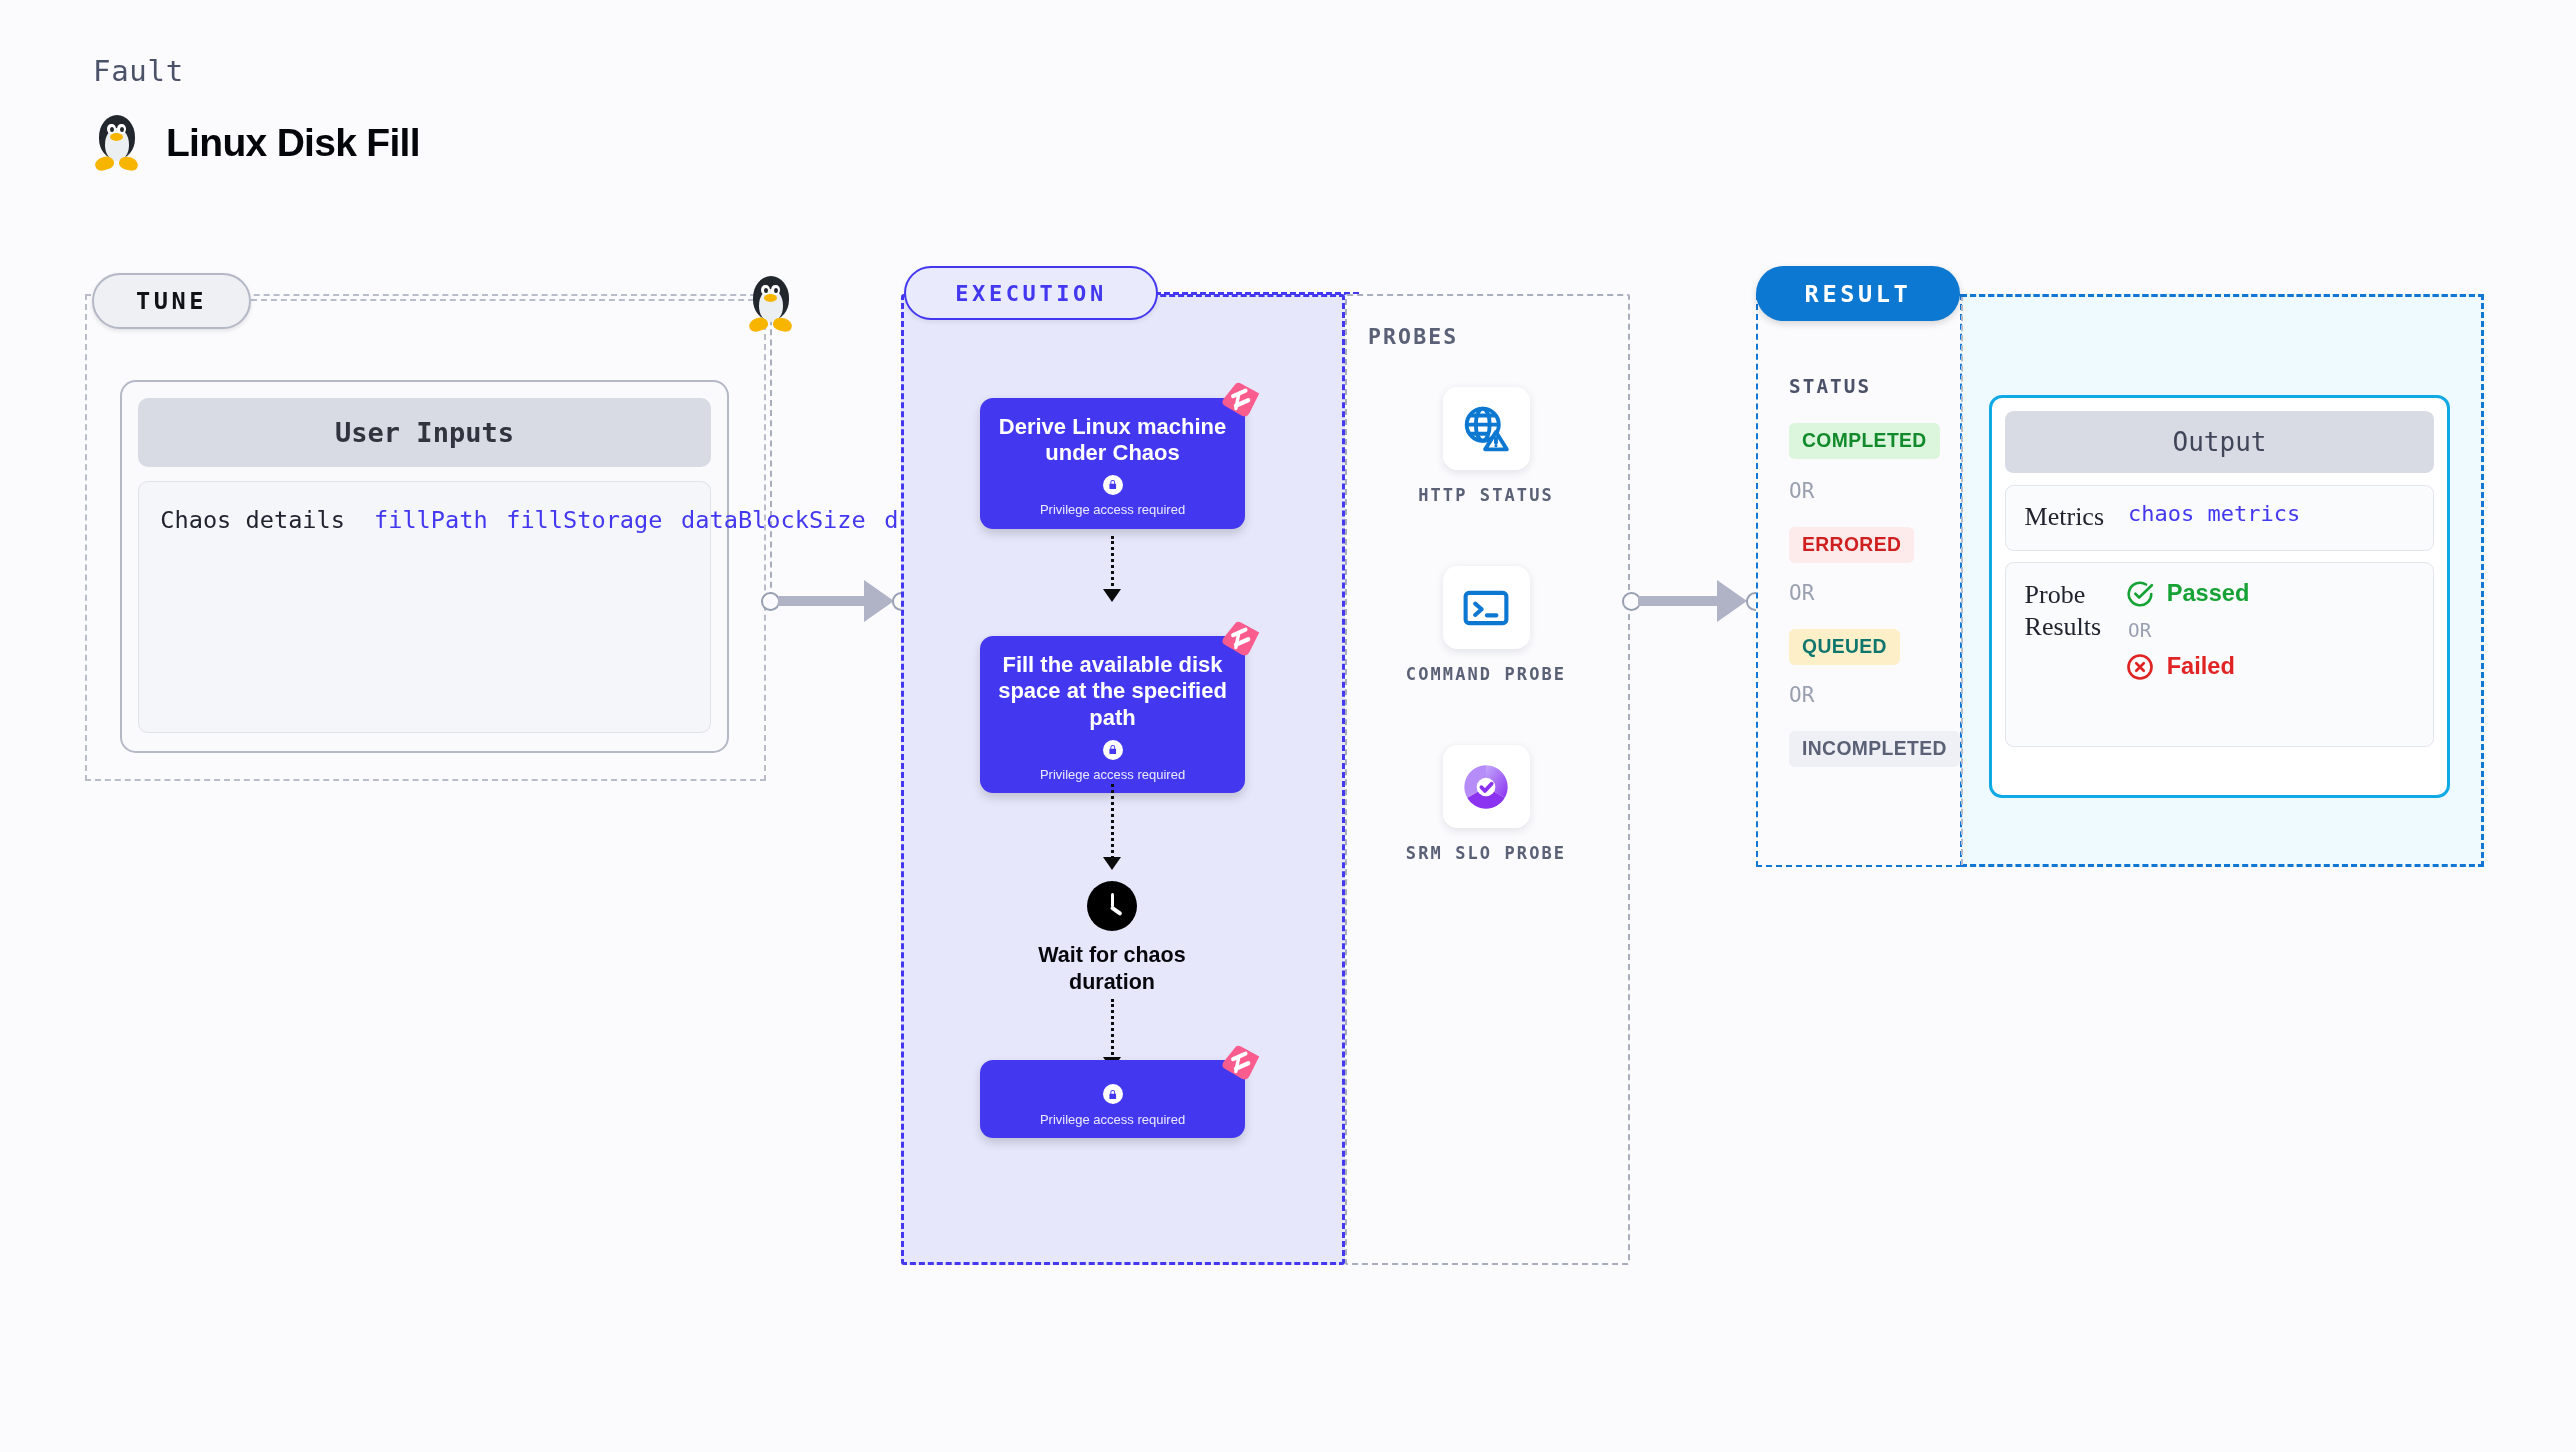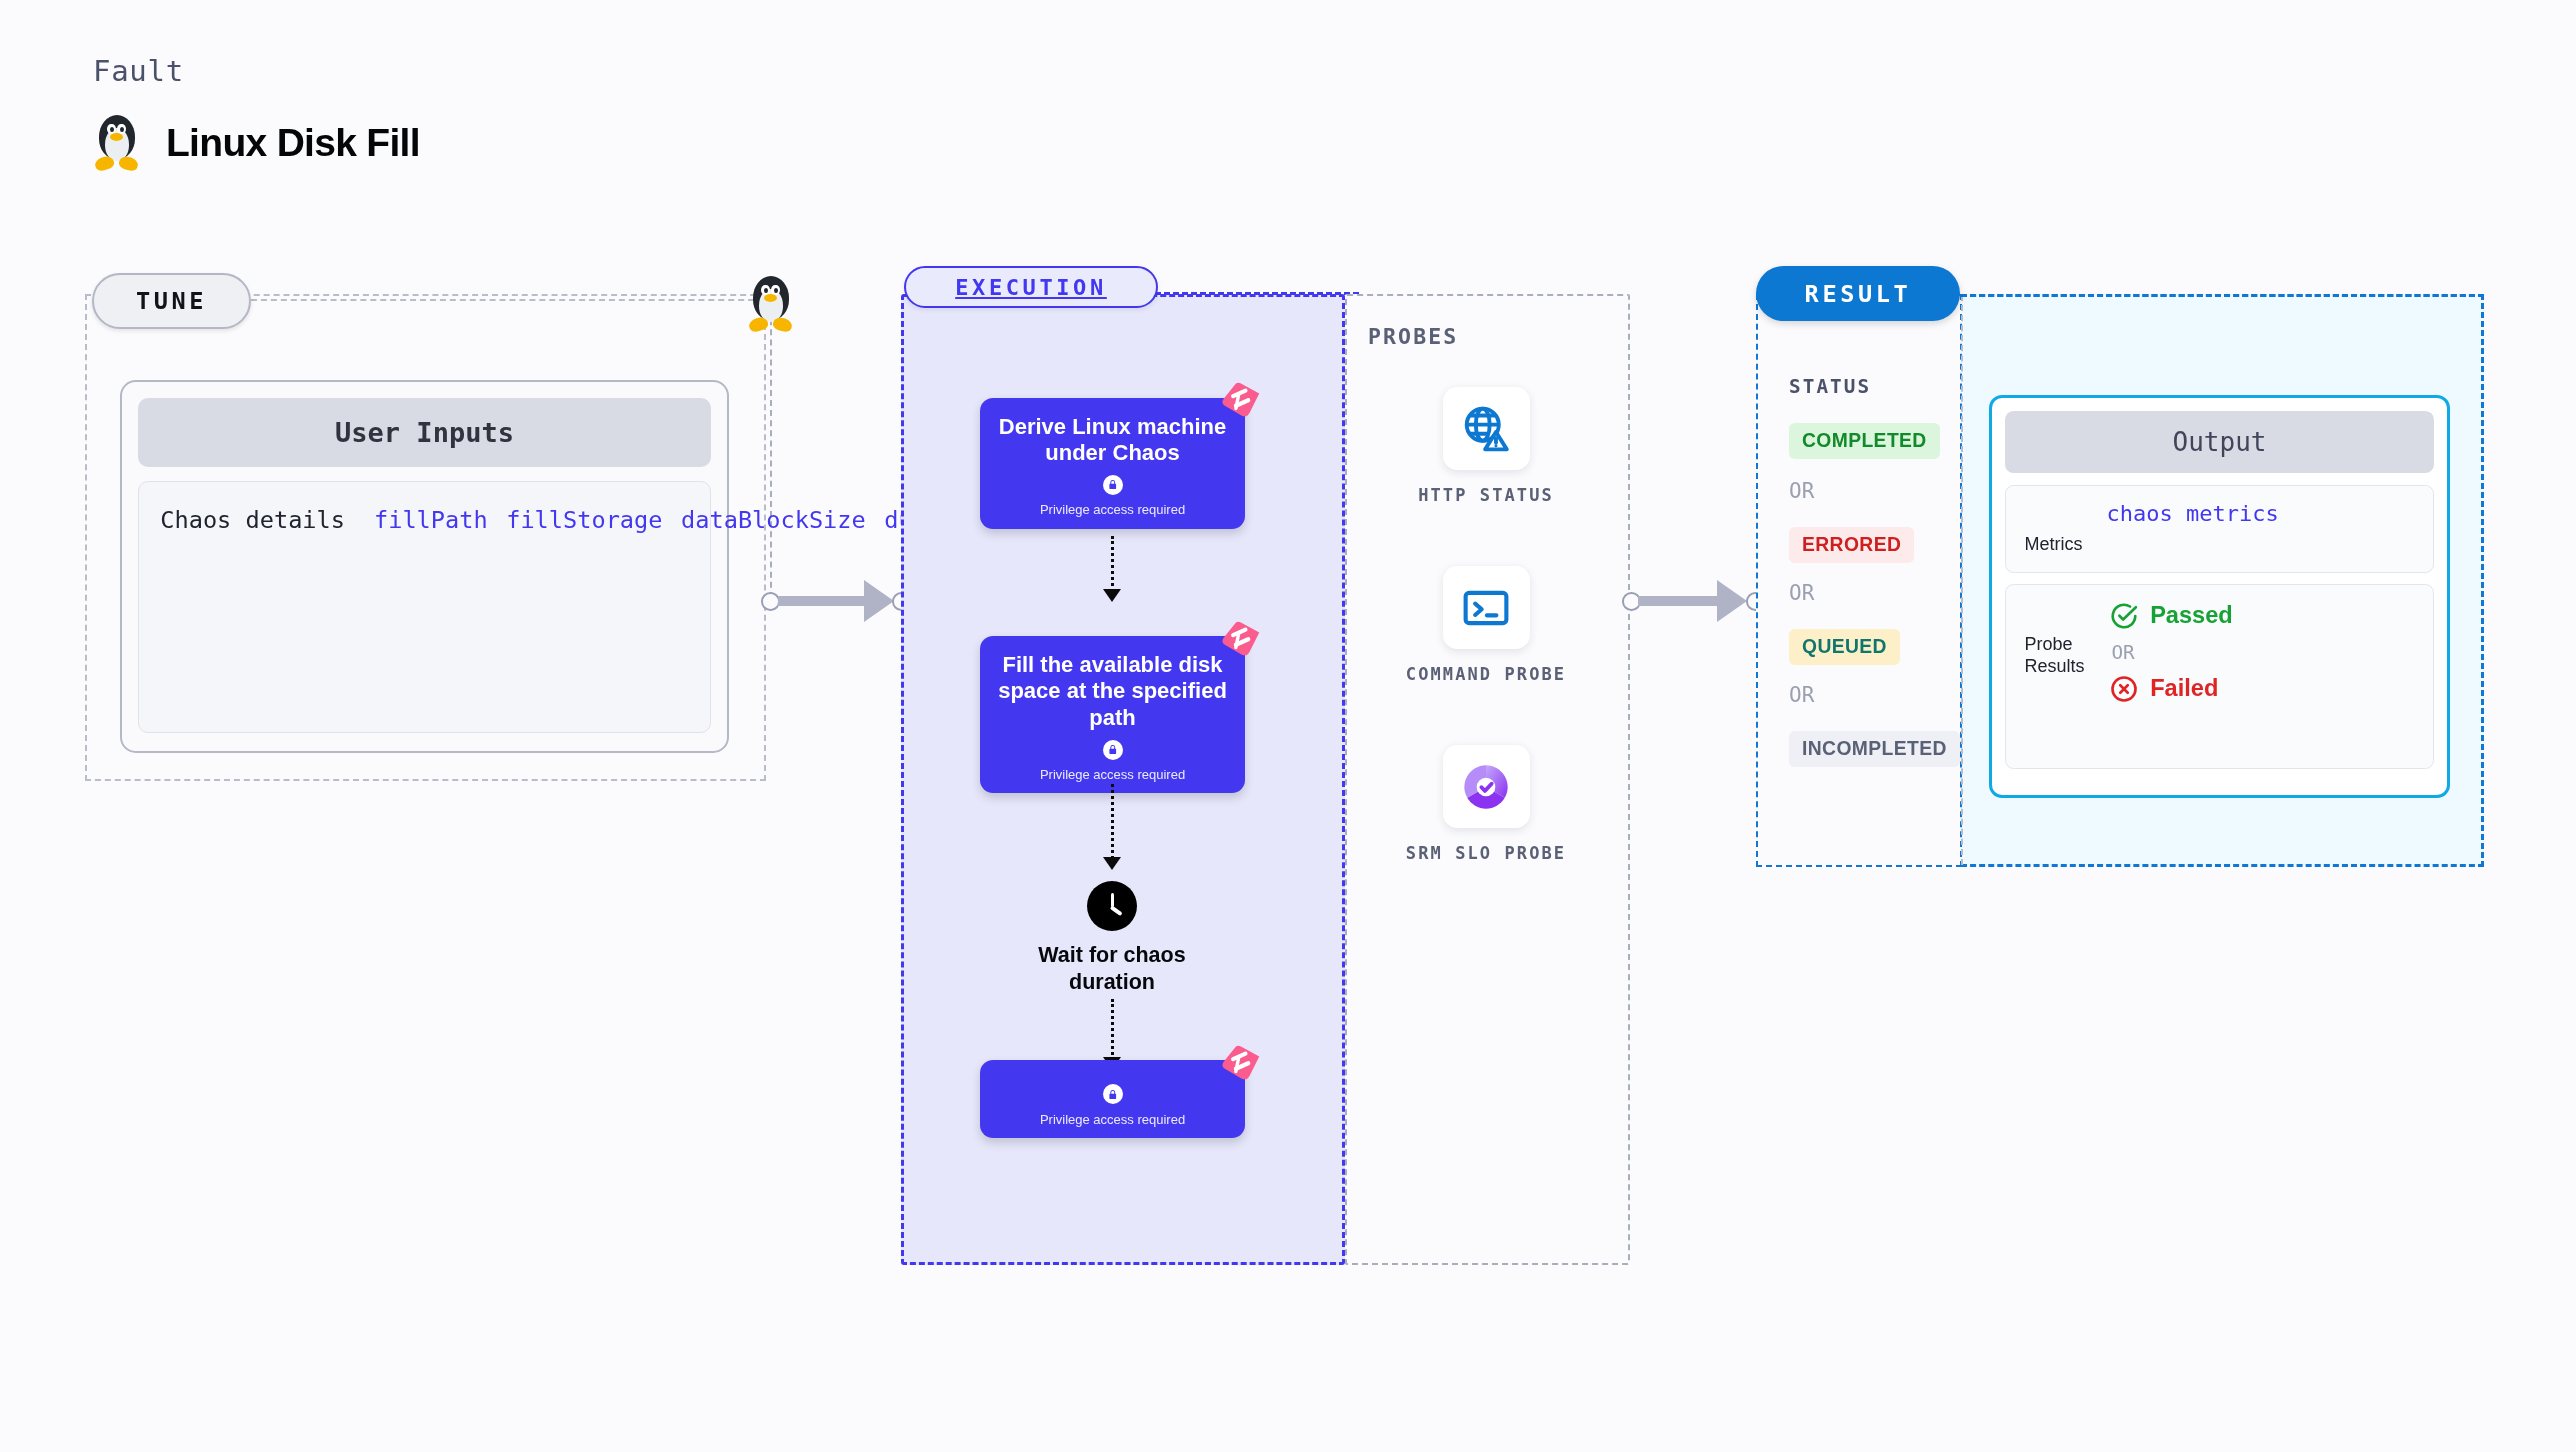--- a/index.html
+++ b/index.html
@@ -74,23 +74,23 @@
   #chaos-details-label { font-size:23.6px; color:#20242e; white-space:nowrap; }
   #param-list { display:flex; flex-direction:row; gap:18.6px; }
   .param { font-size:23.6px; color:#4338ef; white-space:nowrap; }
 
   
   #exec-area {
     left:901px; top:294px; width:444px; height:971px;
     background:#e6e7fb; border:3.6px dashed #4338ef; border-radius:2.9px;
   }
   #exec-pill {
-    left:904px; top:266px; width:254px; height:42px;
+    left:904px; top:266px; width:254px; height:54px;
     background:#e9eafc; border:2.9px solid #4338ef; color:#4338ef;
-    font-size:22px; box-shadow:0 2.1px 5.7px rgba(0,0,0,.08);text-decoration:underline;
+    font-size:22px; box-shadow:0 2.1px 5.7px rgba(0,0,0,.08);
   }
   #exec-dash-top { left:1155px; top:292px; width:204px; height:0;
     border-top:3.6px dashed #4338ef; }
 
   .step-box {
     position:absolute; width:265px; background:#4338ef; border-radius:13px;
     color:#fff; text-align:center; padding:15.8px 13px 11.5px;
     box-shadow:0 4.3px 10px rgba(0,0,0,.16);
   }
   .step-title { font-size:22px; font-weight:700; line-height:1.20; }
@@ -185,22 +185,22 @@
   #output-head {
     height:62px; background:#d8dae4; border-radius:8.6px;
     display:flex; align-items:center; justify-content:center;
     font-family:"DejaVu Sans Mono", monospace; font-size:26px; color:#40455a;
   }
   .out-row {
     margin-top:11.5px; background:#fafbfd; border:1.4px solid #e3e5ec;
     border-radius:8.6px; padding:15.8px 18.6px; display:flex; gap:24px;
   }
   .out-key {
-    font-family:Liberation Sans, sans-serif; font-size:18px;
-    color:#20242e; line-height:1.25; white-space:pre-line;margin-top:32px;
+    font-family:Liberation Serif, serif; font-size:26px;
+    color:#20242e; line-height:1.25; white-space:pre-line;
   }
   .out-val-metrics {
     font-family:"DejaVu Sans Mono", monospace; font-size:22px; color:#4338ef;
   }
   #probe-results-row { min-height:185px; }
   .res-line { display:flex; align-items:center; gap:11.5px; }
   .res-line svg { width:30px; height:30px; display:block; }
   .res-pass { font-size:23.6px; font-weight:700; color:#16a234; }
   .res-fail { font-size:23.6px; font-weight:700; color:#e02424; }
   .res-or {

